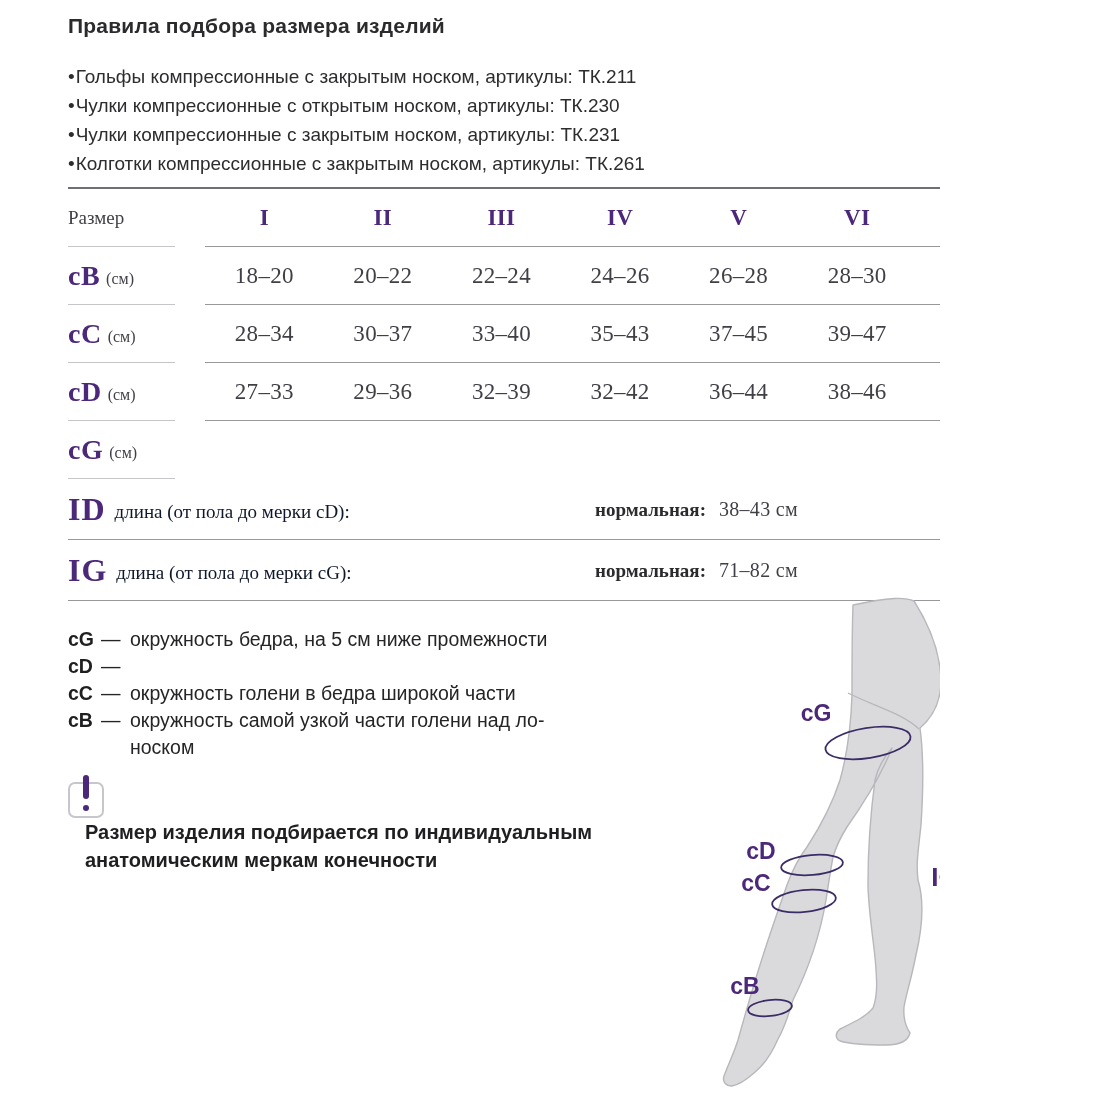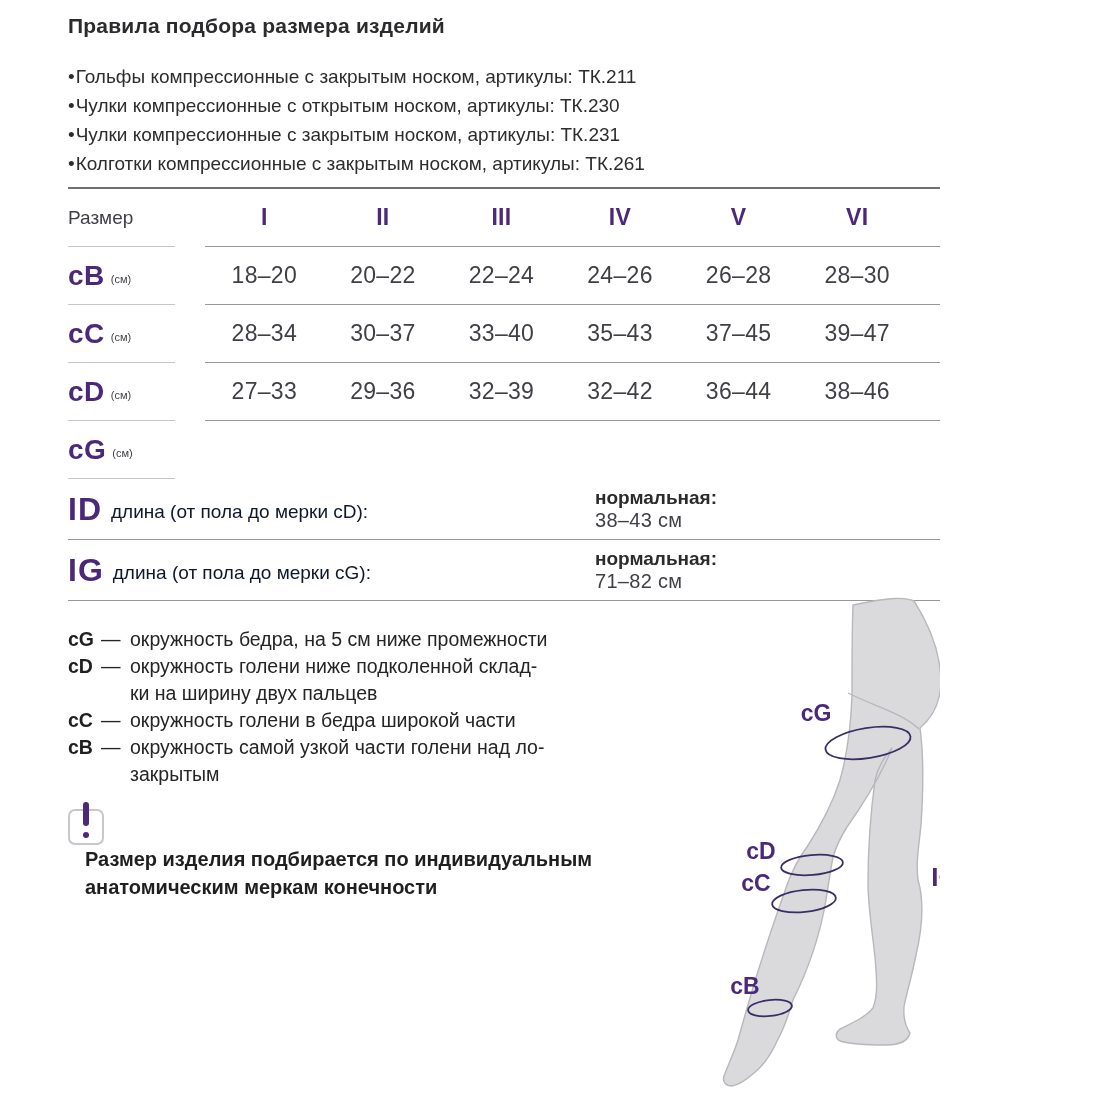--- a/index.html
+++ b/index.html
@@ -9,45 +9,45 @@
   }
   .content{position:absolute;left:68px;top:14px;width:967px;}
 
   .title{font-size:21px;font-weight:bold;color:#2b2b2e;letter-spacing:.2px;}
 
   .bullets{margin-top:24px;}
   .bullet-line{font-size:19px;line-height:29px;color:#2d2d30;display:flex;}
   .bullet-char{margin-right:1px;}
 
   
-  .size-table{margin-top:9px;border-top:2px solid #6f6f73;}
+  .size-table{margin-top:9px;border-top:2px solid #6f6f73;font-family:Liberation Serif, serif;}
   .trow{display:flex;}
   .tlabel{
     width:107px;height:57px;display:flex;align-items:center;
     border-bottom:1px solid #c6c6ca;
   }
   .tgap{width:30px;height:57px;}
   .tdata{
     flex:1;height:57px;display:flex;align-items:center;
     border-bottom:1px solid #97979c;
   }
   .tcell{flex:1;text-align:center;font-size:23px;color:#3f3f46;letter-spacing:.3px;}
   .size-head{font-size:23px;font-weight:bold;color:#4b2879;}
   .razmer{font-size:19px;color:#3f3f46;}
   .mlabel{font-size:28px;font-weight:bold;color:#4b2879;letter-spacing:.5px;}
-  .munit{font-size:11px;color:#3f3f46;margin-left:6px;padding-top:6px;}
+  .munit{font-size:16px;color:#3f3f46;margin-left:6px;padding-top:6px;}
 
   
   .len-row{
     position:relative;height:60px;display:flex;align-items:center;
     border-bottom:1px solid #97979c;
   }
   .len-label{font-size:32px;font-weight:bold;color:#4b2879;margin-right:9px;letter-spacing:1px;}
   .len-desc{font-size:19px;color:#0f172a;padding-top:6px;}
-  .len-right{position:absolute;left:527px;top:50%;transform:translateY(-50%);display:flex;align-items:baseline;flex-direction:column;}
+  .len-right{position:absolute;left:527px;top:50%;transform:translateY(-50%);display:flex;align-items:baseline;}
   .len-type{font-size:19px;font-weight:bold;color:#2b2b2e;margin-right:13px;}
   .len-value{font-size:20px;color:#3f3f46;letter-spacing:.3px;}
 
   
   .legend{margin-top:25px;width:620px;}
   .legend-item{display:flex;font-size:19.5px;line-height:27px;color:#252527;}
   .legend-term{width:33px;font-weight:bold;color:#1f1f21;}
   .legend-dash{width:29px;}
   .legend-desc{flex:1;}
 
@@ -198,39 +198,35 @@
         <span class="legend-term">cG</span>
         <span class="legend-dash">—</span>
         <span class="legend-desc">
           <div>окружность бедра, на 5 см ниже промежности</div>
           <div></div>
         </span>
       </div>
       <div class="legend-item">
         <span class="legend-term">cD</span>
         <span class="legend-dash">—</span>
-        <span class="legend-desc">
-          <div>окружность голени ниже подколенной склад-</div>
-          <div>ки на ширину двух пальцев</div>
-        </span>
       </div>
       <div class="legend-item">
         <span class="legend-term">cC</span>
         <span class="legend-dash">—</span>
         <span class="legend-desc">
           <div>окружность голени в бедра широкой части</div>
           <div></div>
         </span>
       </div>
       <div class="legend-item">
         <span class="legend-term">cB</span>
         <span class="legend-dash">—</span>
         <span class="legend-desc">
           <div>окружность самой узкой части голени над ло-</div>
-          <div>закрытым</div>
+          <div>носком</div>
         </span>
       </div>
     </div>
 
     <div class="note">
       <div class="note-icon">
         <div class="note-excl-bar"></div>
         <div class="note-excl-dot"></div>
       </div>
       <div class="note-text">

